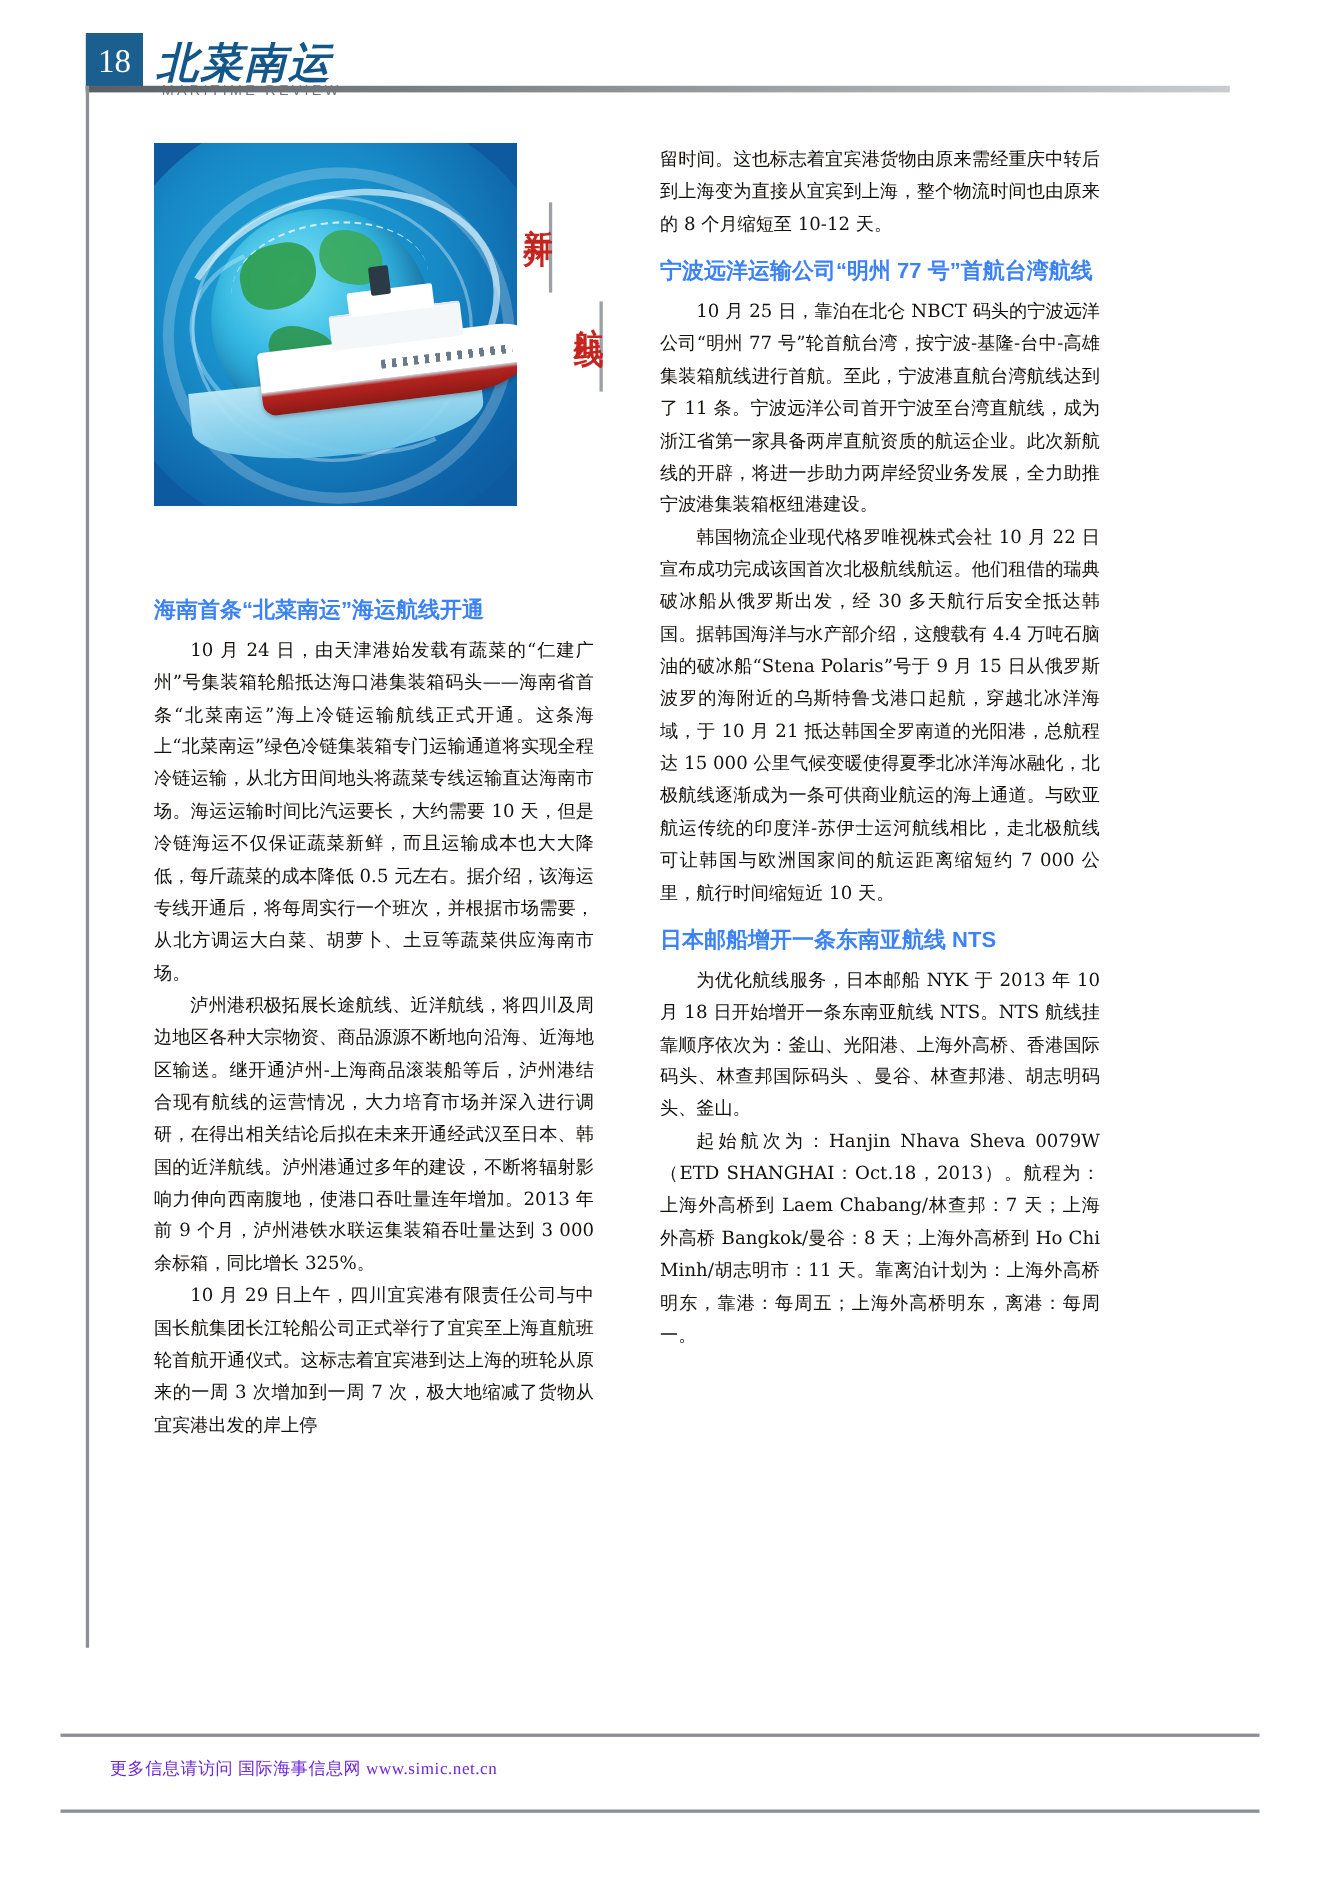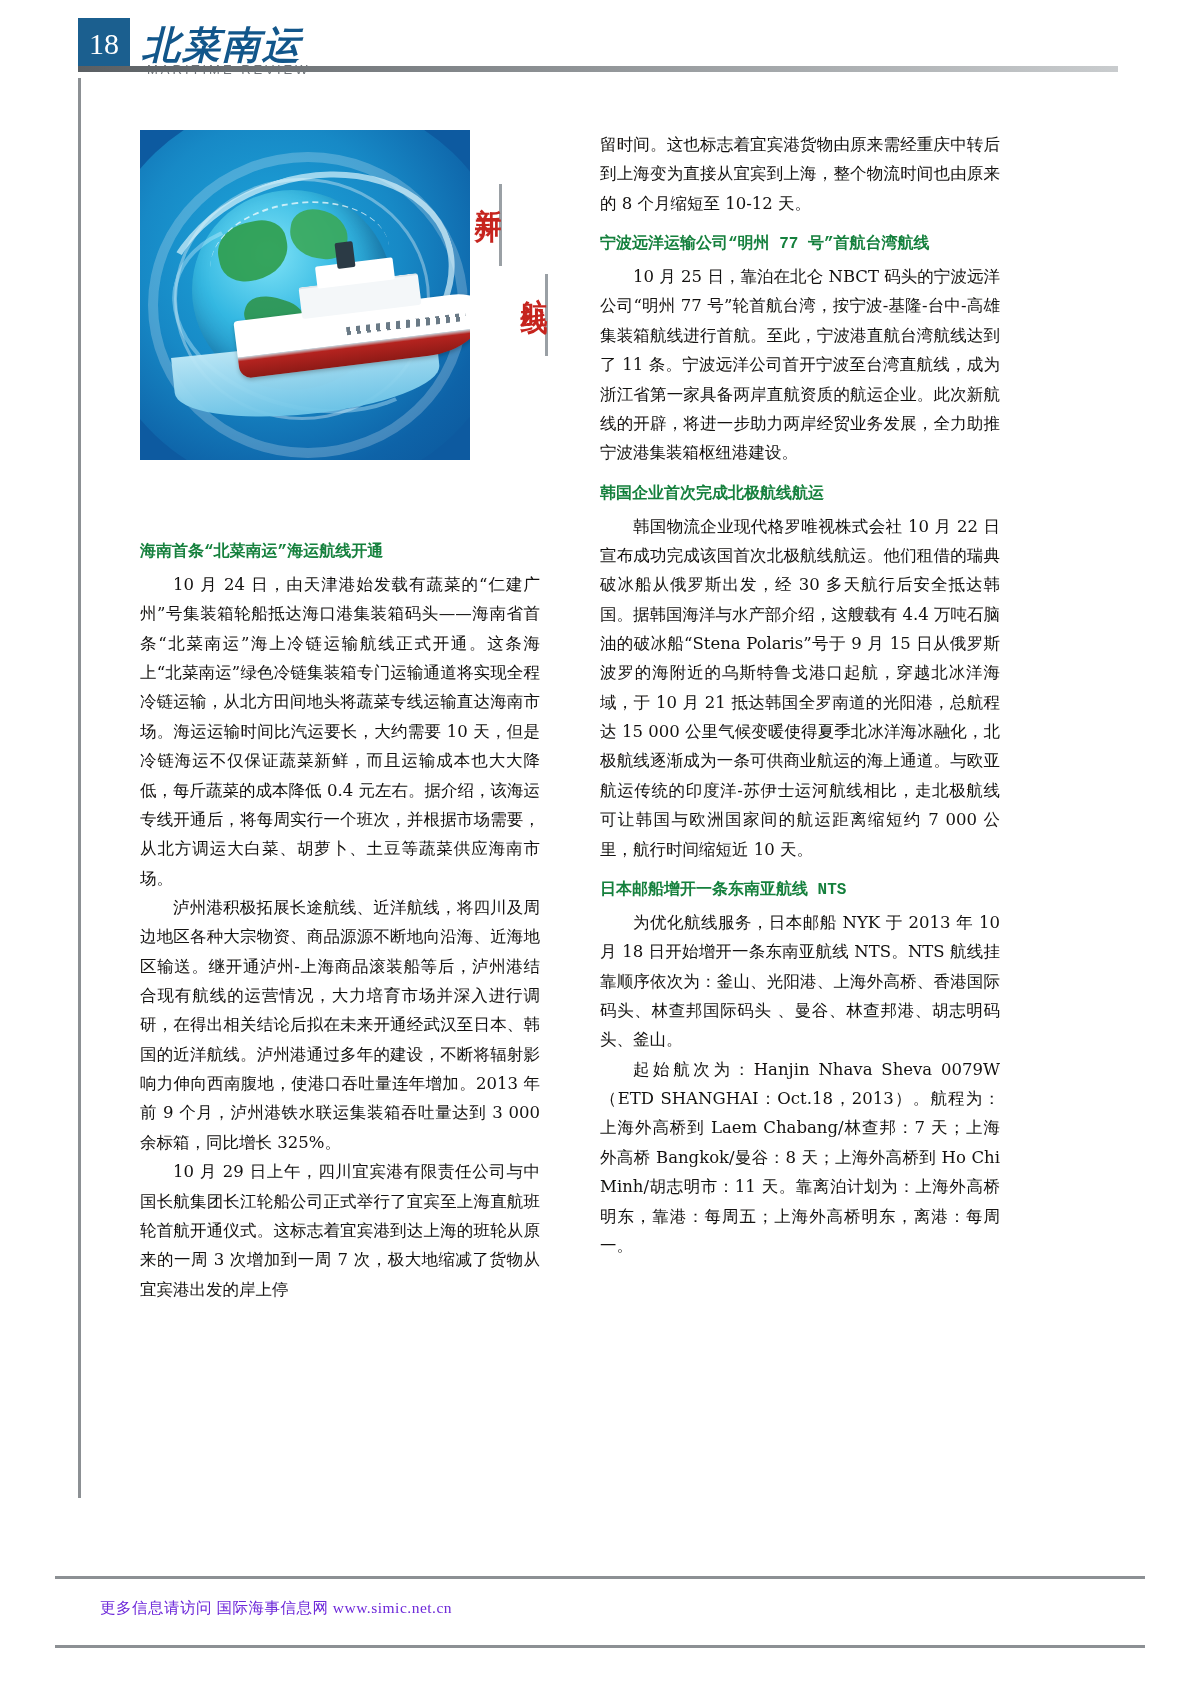--- a/index.html
+++ b/index.html
@@ -5,21 +5,21 @@
   html, body { margin:0; padding:0; }
   body {
     width:1200px; height:1707px;
     background:#ffffff;
     font-family:"DejaVu Serif", serif;
     position:relative;
     overflow:hidden;
   }
   
   .page-header {
-    position:absolute; left:0; top:0; width:1076px; height:100px;
+    position:absolute; left:0; top:12px; width:1076px; height:100px;
   }
   .hdr-rule {
     position:absolute; left:78px; top:66px; width:1040px; height:6px;
     background:linear-gradient(to right,#5a5f63,#c9ccce);
   }
   .pagenum-box {
     position:absolute; left:78px; top:18px; width:52px; height:52px;
     background:#1b5f8f; color:#ffffff;
     font-family:"Liberation Serif", serif;
     font-size:30px; text-align:center; line-height:52px;
@@ -49,27 +49,27 @@
     font-size:16.5px;
     line-height:1.78;
     color:#13110f;
     text-align:justify;
   }
   .col-left { left:140px; top:540px; }
   .col-right { left:600px; top:130px; }
 
   p { margin:0 0 0 0; text-indent:2em; }
   .sec-head {
-    color:#15803d;
+    color:#3b82f6;
     font-weight:bold;
-    font-size:16px;
+    font-size:20px;
     line-height:1.5;
     text-indent:0;
     margin:14px 0 6px 0;
-    font-family:Liberation Mono, monospace;
+    font-family:Liberation Sans, sans-serif;
   }
   .sec-head.first { margin-top:0; }
 
   
   .illus {
     position:absolute; left:140px; top:130px; width:330px; height:330px;
     background:#0d5aa0;
     overflow:hidden;
   }
   .illus .ring-a {
@@ -223,34 +223,33 @@
   <div class="deck2"></div>
   <div class="funnel"></div>
 </div>
 <div class="vbar vbar-1"></div>
 <div class="vtitle vtitle-1">新开</div>
 <div class="vbar vbar-2"></div>
 <div class="vtitle vtitle-2">航线</div>
 
 <div class="col col-left">
   <div class="sec-head first">海南首条“北菜南运”海运航线开通</div>
-  <p>10 月 24 日，由天津港始发载有蔬菜的“仁建广州”号集装箱轮船抵达海口港集装箱码头——海南省首条“北菜南运”海上冷链运输航线正式开通。这条海上“北菜南运”绿色冷链集装箱专门运输通道将实现全程冷链运输，从北方田间地头将蔬菜专线运输直达海南市场。海运运输时间比汽运要长，大约需要 10 天，但是冷链海运不仅保证蔬菜新鲜，而且运输成本也大大降低，每斤蔬菜的成本降低 0.4 元左右。据介绍，该海运专线开通后，将每周实行一个班次，并根据市场需要，从北方调运大白菜、胡萝卜、土豆等蔬菜供应海南市场。</p>
+  <p>10 月 24 日，由天津港始发载有蔬菜的“仁建广州”号集装箱轮船抵达海口港集装箱码头——海南省首条“北菜南运”海上冷链运输航线正式开通。这条海上“北菜南运”绿色冷链集装箱专门运输通道将实现全程冷链运输，从北方田间地头将蔬菜专线运输直达海南市场。海运运输时间比汽运要长，大约需要 10 天，但是冷链海运不仅保证蔬菜新鲜，而且运输成本也大大降低，每斤蔬菜的成本降低 0.5 元左右。据介绍，该海运专线开通后，将每周实行一个班次，并根据市场需要，从北方调运大白菜、胡萝卜、土豆等蔬菜供应海南市场。</p>
 
   <p>泸州港积极拓展长途航线、近洋航线，将四川及周边地区各种大宗物资、商品源源不断地向沿海、近海地区输送。继开通泸州-上海商品滚装船等后，泸州港结合现有航线的运营情况，大力培育市场并深入进行调研，在得出相关结论后拟在未来开通经武汉至日本、韩国的近洋航线。泸州港通过多年的建设，不断将辐射影响力伸向西南腹地，使港口吞吐量连年增加。2013 年前 9 个月，泸州港铁水联运集装箱吞吐量达到 3 000 余标箱，同比增长 325%。</p>
 
   <p>10 月 29 日上午，四川宜宾港有限责任公司与中国长航集团长江轮船公司正式举行了宜宾至上海直航班轮首航开通仪式。这标志着宜宾港到达上海的班轮从原来的一周 3 次增加到一周 7 次，极大地缩减了货物从宜宾港出发的岸上停</p>
 </div>
 
 <div class="col col-right">
   <p style="text-indent:0">留时间。这也标志着宜宾港货物由原来需经重庆中转后到上海变为直接从宜宾到上海，整个物流时间也由原来的 8 个月缩短至 10-12 天。</p>
 
   <div class="sec-head">宁波远洋运输公司“明州 77 号”首航台湾航线</div>
   <p>10 月 25 日，靠泊在北仑 NBCT 码头的宁波远洋公司“明州 77 号”轮首航台湾，按宁波-基隆-台中-高雄集装箱航线进行首航。至此，宁波港直航台湾航线达到了 11 条。宁波远洋公司首开宁波至台湾直航线，成为浙江省第一家具备两岸直航资质的航运企业。此次新航线的开辟，将进一步助力两岸经贸业务发展，全力助推宁波港集装箱枢纽港建设。</p>
 
-  <div class="sec-head">韩国企业首次完成北极航线航运</div>
   <p>韩国物流企业现代格罗唯视株式会社 10 月 22 日宣布成功完成该国首次北极航线航运。他们租借的瑞典破冰船从俄罗斯出发，经 30 多天航行后安全抵达韩国。据韩国海洋与水产部介绍，这艘载有 4.4 万吨石脑油的破冰船“Stena Polaris”号于 9 月 15 日从俄罗斯波罗的海附近的乌斯特鲁戈港口起航，穿越北冰洋海域，于 10 月 21 抵达韩国全罗南道的光阳港，总航程达 15 000 公里气候变暖使得夏季北冰洋海冰融化，北极航线逐渐成为一条可供商业航运的海上通道。与欧亚航运传统的印度洋-苏伊士运河航线相比，走北极航线可让韩国与欧洲国家间的航运距离缩短约 7 000 公里，航行时间缩短近 10 天。</p>
 
   <div class="sec-head">日本邮船增开一条东南亚航线 NTS</div>
   <p>为优化航线服务，日本邮船 NYK 于 2013 年 10 月 18 日开始增开一条东南亚航线 NTS。NTS 航线挂靠顺序依次为：釜山、光阳港、上海外高桥、香港国际码头、林查邦国际码头 、曼谷、林查邦港、胡志明码头、釜山。</p>
   <p>起始航次为：Hanjin Nhava Sheva 0079W（ETD SHANGHAI：Oct.18，2013）。航程为：上海外高桥到 Laem Chabang/林查邦：7 天；上海外高桥 Bangkok/曼谷：8 天；上海外高桥到 Ho Chi Minh/胡志明市：11 天。靠离泊计划为：上海外高桥明东，靠港：每周五；上海外高桥明东，离港：每周一。</p>
 </div>
 
 <div class="footer-rule"></div>
 <div class="footer-text">更多信息请访问  国际海事信息网 www.simic.net.cn</div>
 <div class="footer-rule2"></div>

